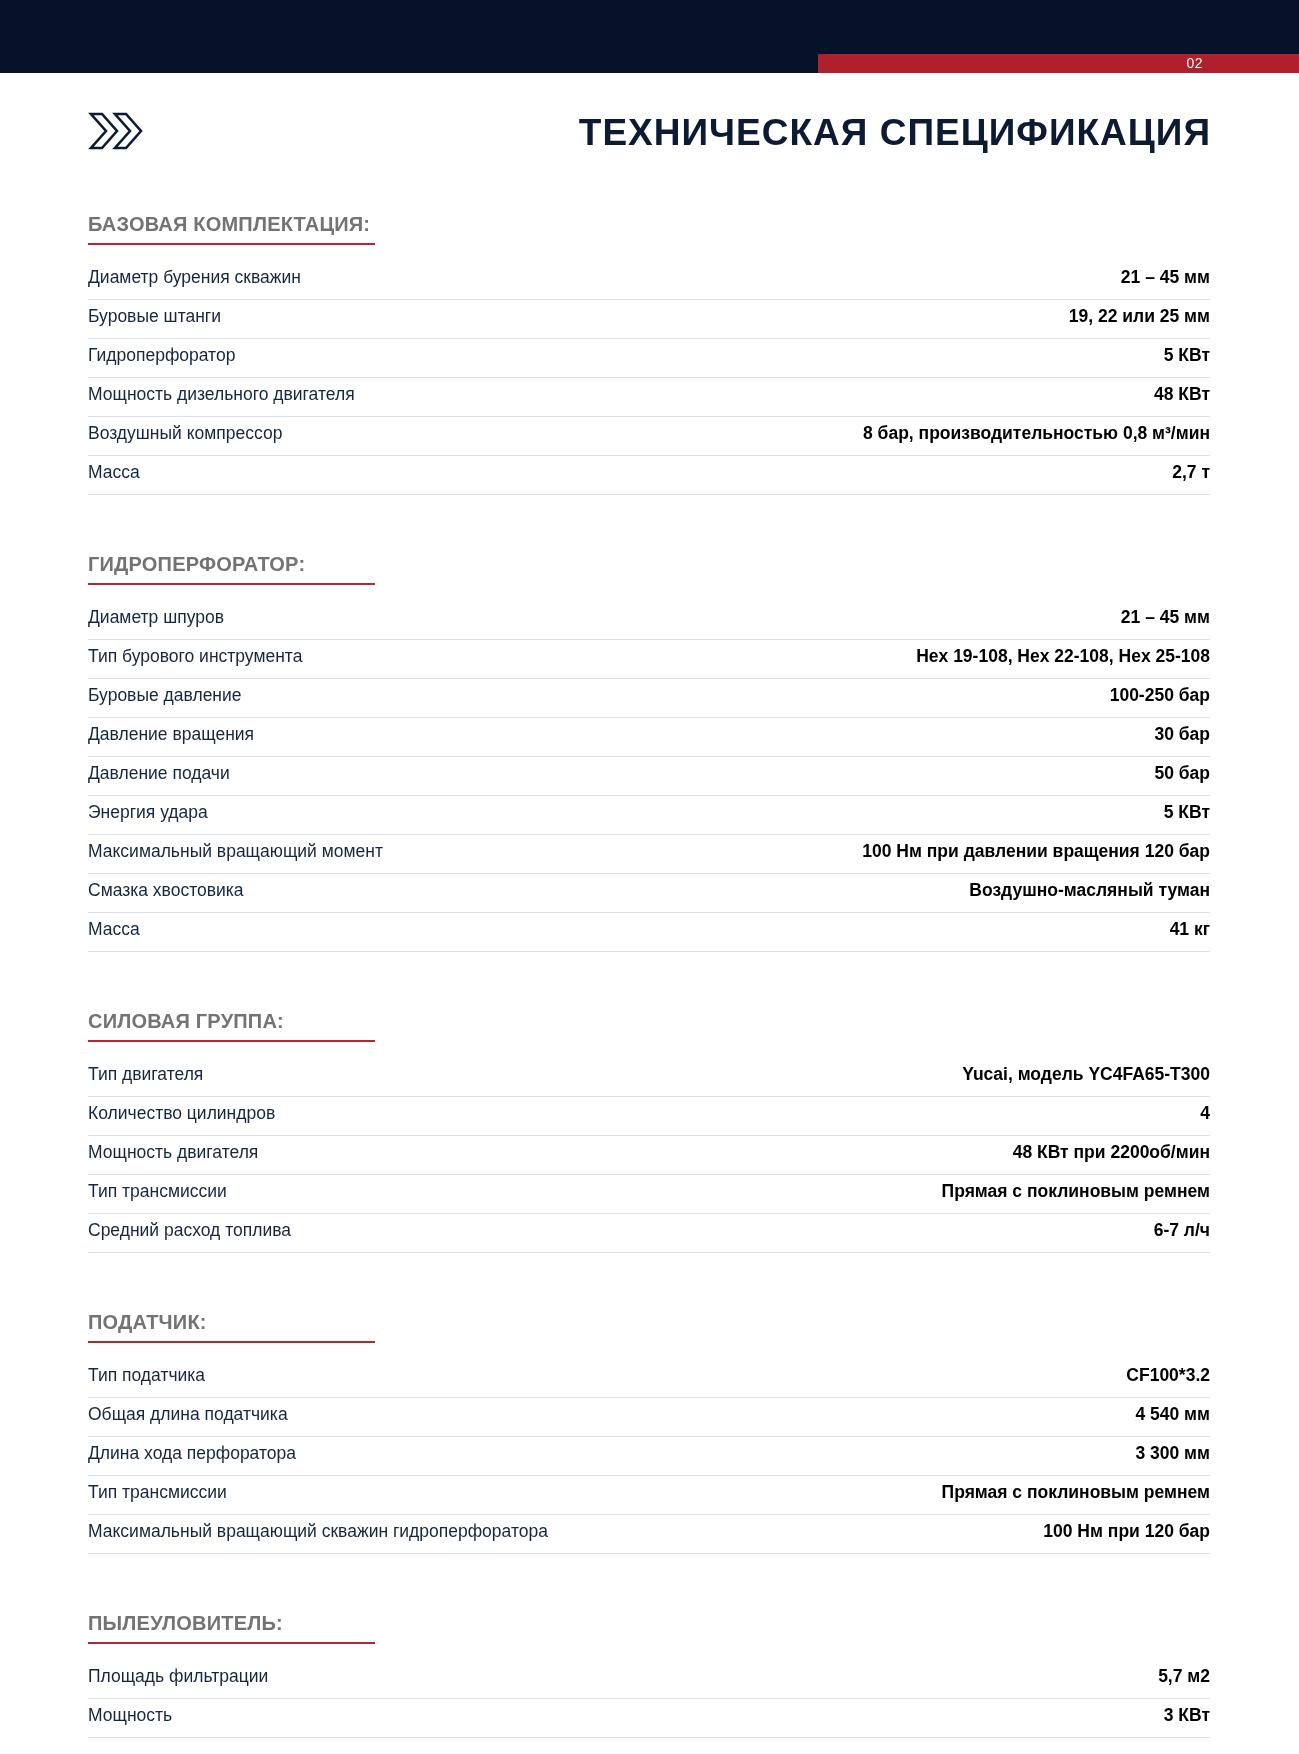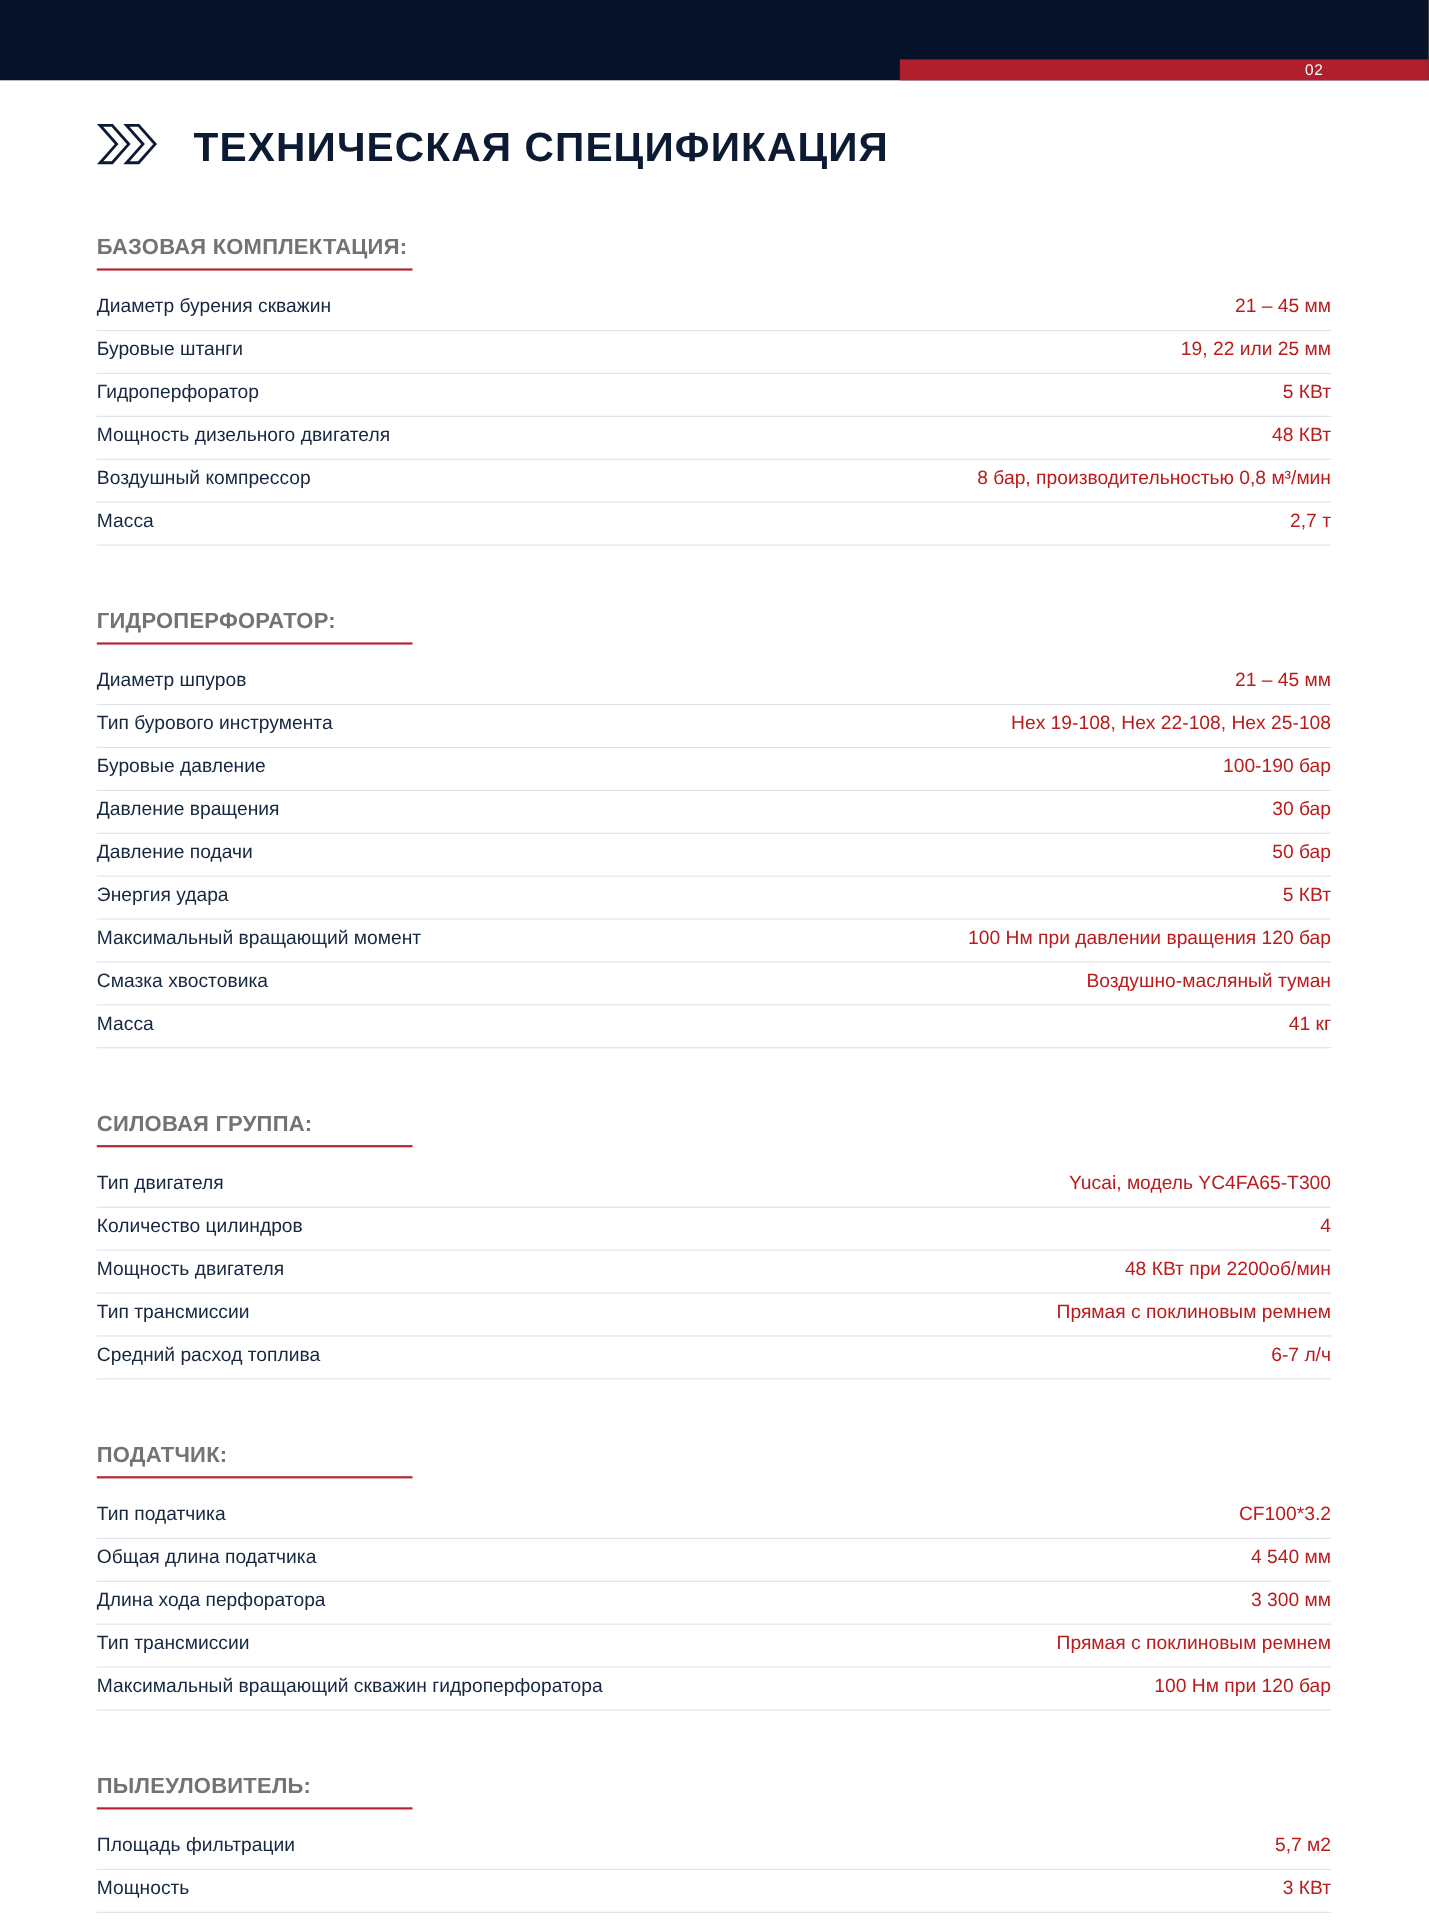--- a/index.html
+++ b/index.html
@@ -38,20 +38,21 @@
     font-weight: 400;
     letter-spacing: 0.5px;
   }
 
   
   .title-row {
     display: flex;
     align-items: center;
     gap: 32px;
     margin: 38px 88px 0 88px;
+    justify-content: space-between;
   }
   .chevrons {
     flex: 0 0 auto;
     display: block;
   }
   .page-title {
     margin: 0;
     font-size: 37px;
     font-weight: 700;
     letter-spacing: 1px;
@@ -90,22 +91,22 @@
     font-size: 17.5px;
     line-height: 19px;
   }
   .spec-label {
     font-weight: 400;
     color: #16273f;
     padding-right: 20px;
     white-space: nowrap;
   }
   .spec-value {
-    font-weight: 400;
-    color: #b91c1c;
+    font-weight: 700;
+    color: #000000;
     text-align: right;
     white-space: nowrap;
   }
 
   
   .dims-row {
     margin-top: 62px;
     display: flex;
     justify-content: space-between;
     align-items: baseline;
@@ -175,21 +176,21 @@
           <div class="spec-row">
             <span class="spec-label">Диаметр шпуров</span>
             <span class="spec-value">21 – 45 мм</span>
           </div>
           <div class="spec-row">
             <span class="spec-label">Тип бурового инструмента</span>
             <span class="spec-value">Hex 19-108, Hex 22-108, Hex 25-108</span>
           </div>
           <div class="spec-row">
             <span class="spec-label">Буровые давление</span>
-            <span class="spec-value">100-190 бар</span>
+            <span class="spec-value">100-250 бар</span>
           </div>
           <div class="spec-row">
             <span class="spec-label">Давление вращения</span>
             <span class="spec-value">30 бар</span>
           </div>
           <div class="spec-row">
             <span class="spec-label">Давление подачи</span>
             <span class="spec-value">50 бар</span>
           </div>
           <div class="spec-row">

